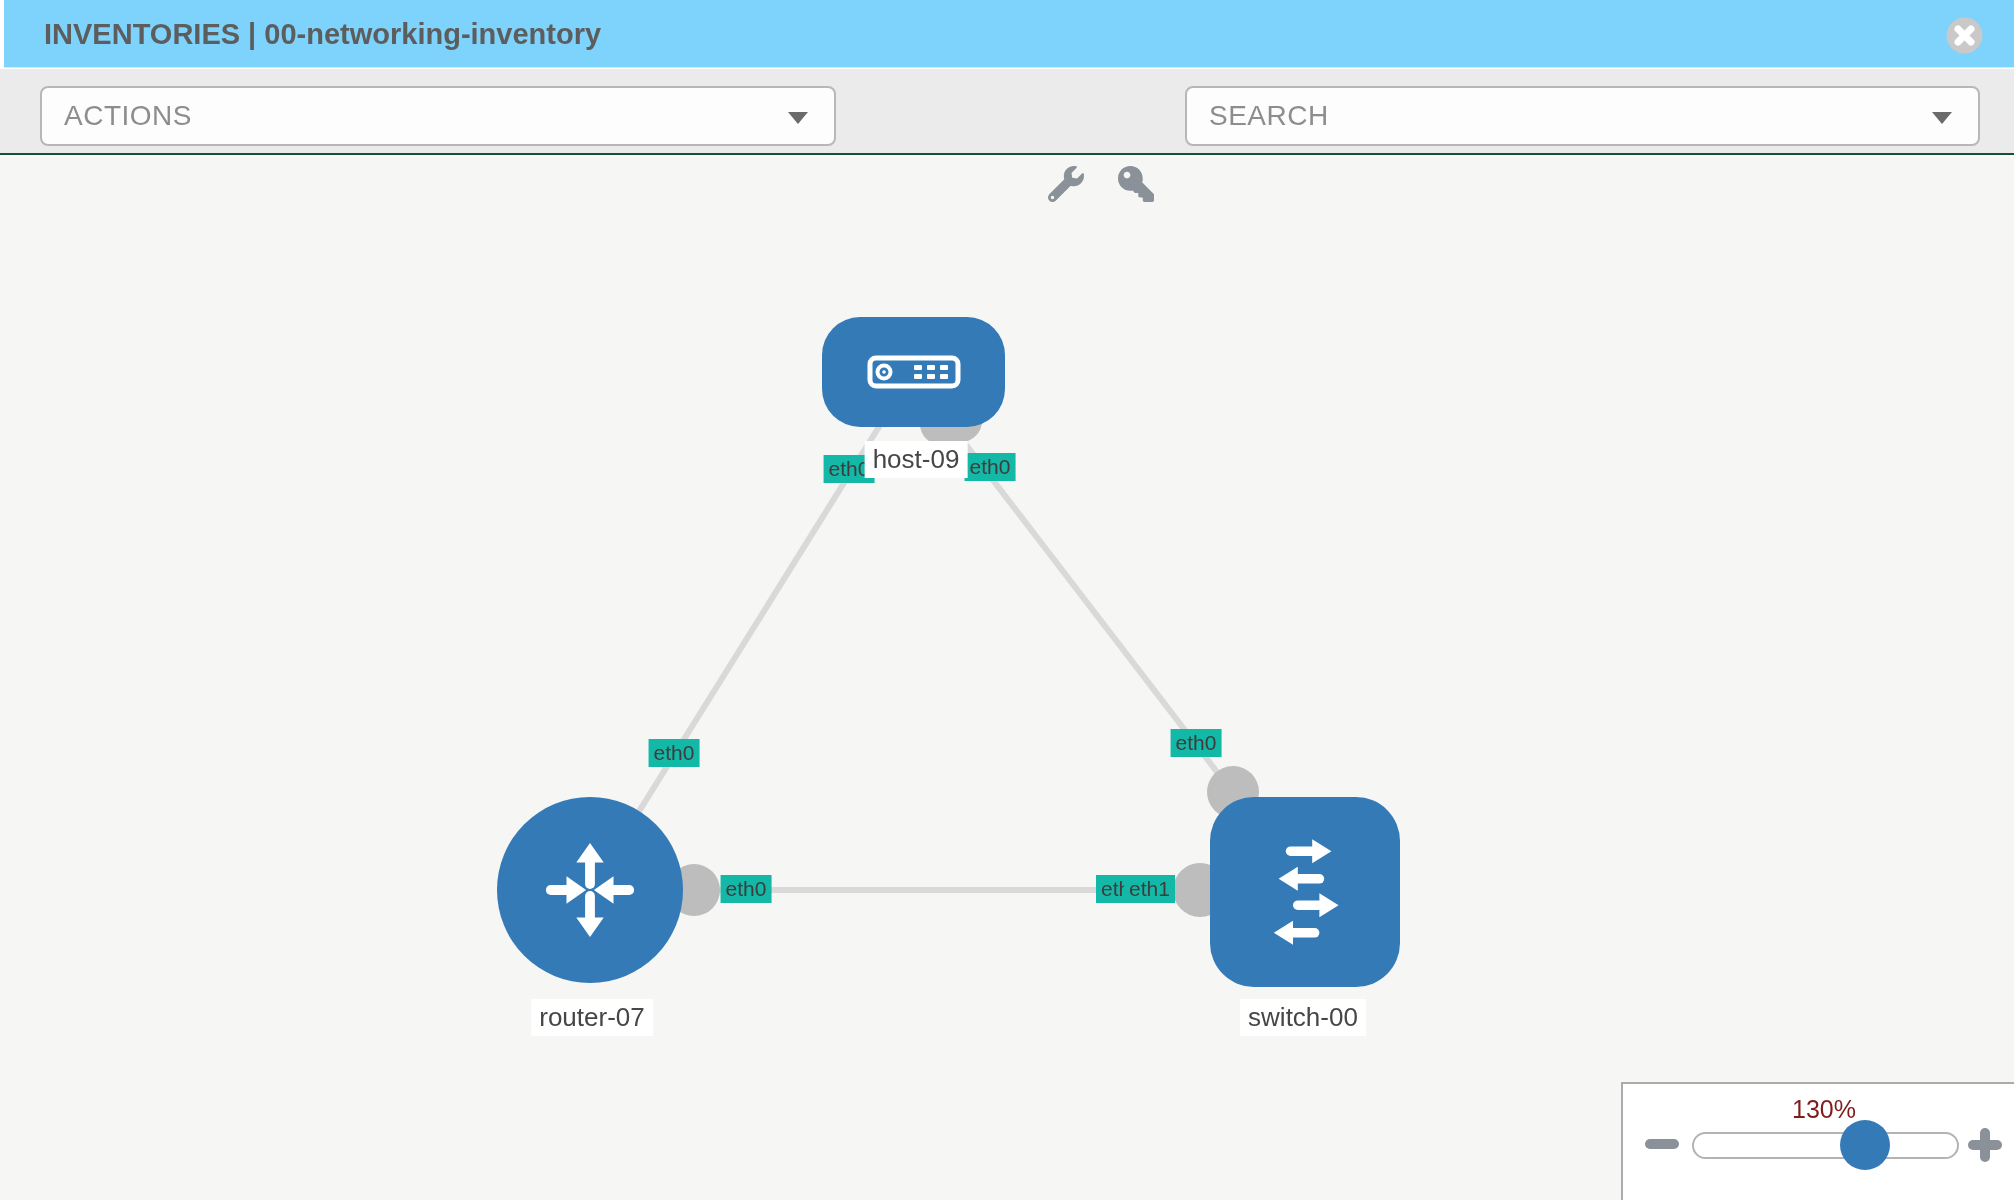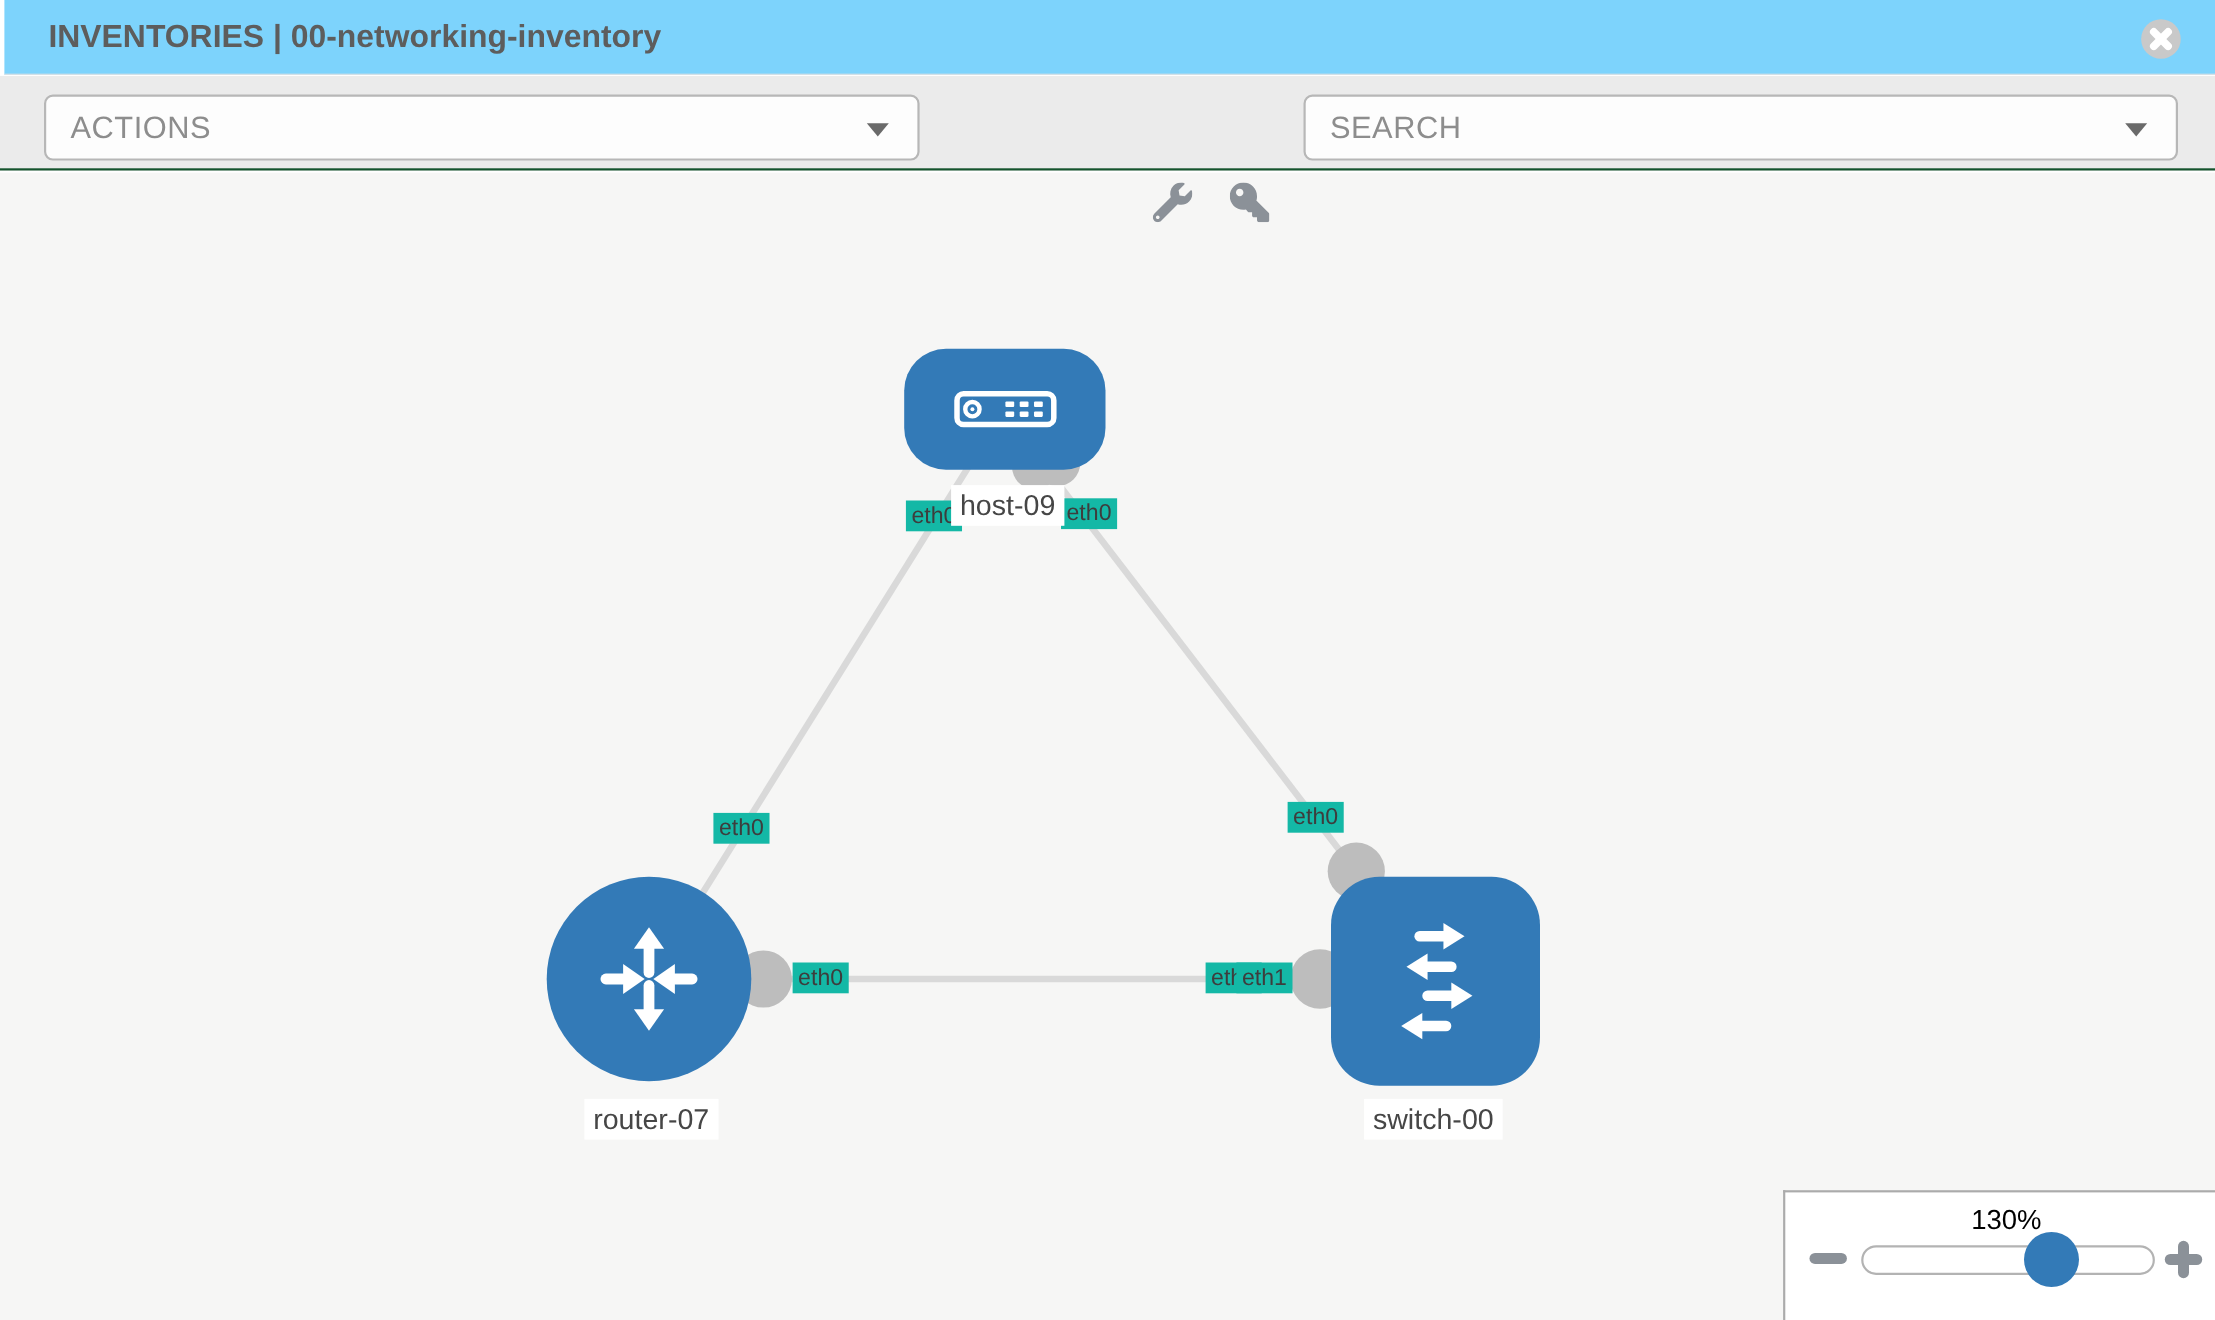--- a/index.html
+++ b/index.html
@@ -59,21 +59,21 @@
   #if-router-horiz { left:746px;  top:875px; }
   #if-switch-top   { left:1196px; top:729px; }
   #if-overlap-under{ left:1096px; top:875px; z-index:4; }
   #if-overlap-over { left:1124px; top:875px; z-index:5; }
 
   
   #zoom-panel { position:absolute; left:1621px; top:1082px; width:393px; height:118px;
                 background:#ffffff; border:2px solid #ababab; border-right:none;
                 border-bottom:none; z-index:10; }
   #zoom-level { position:absolute; left:201px; top:11px; transform:translateX(-50%);
-                font-size:25px; color:#000000;text-align:center; }
+                font-size:25px; color:#7f1d1d;text-align:center; }
   #zoom-minus { position:absolute; left:22px; top:55px; width:34px; height:10px;
                 border:none; padding:0; border-radius:5px; background:#8b9198; cursor:pointer; }
   #zoom-track { position:absolute; left:69px; top:48px; width:267px; height:27px;
                 background:#fff; border:2px solid #b3b3b3; border-radius:15px; cursor:pointer; }
   #zoom-handle { position:absolute; left:217px; top:36px; width:50px; height:50px;
                  border-radius:50%; background:#337ab7; cursor:grab; z-index:11; }
   #zoom-plus { position:absolute; left:345px; top:44px; width:34px; height:34px;
                border:none; background:transparent; padding:0; cursor:pointer; }
   #zoom-plus .h { position:absolute; left:0; top:12px; width:34px; height:10px;
                   border-radius:5px; background:#8b9198; }

